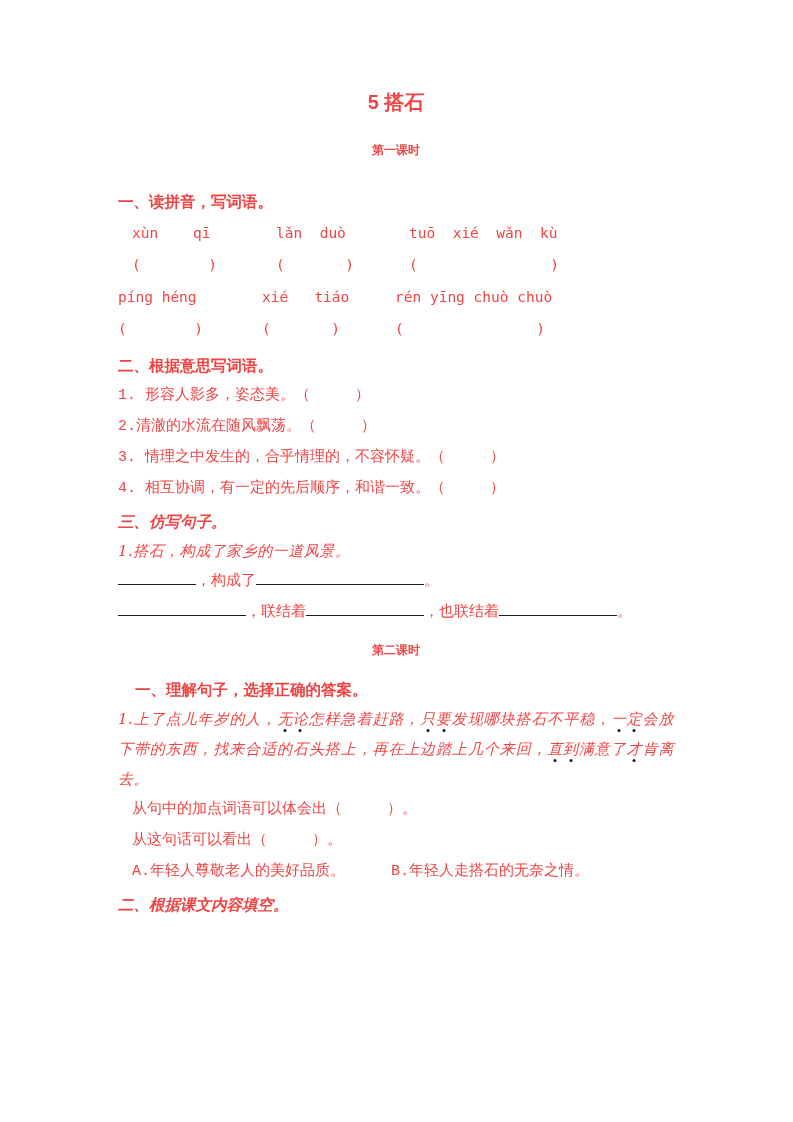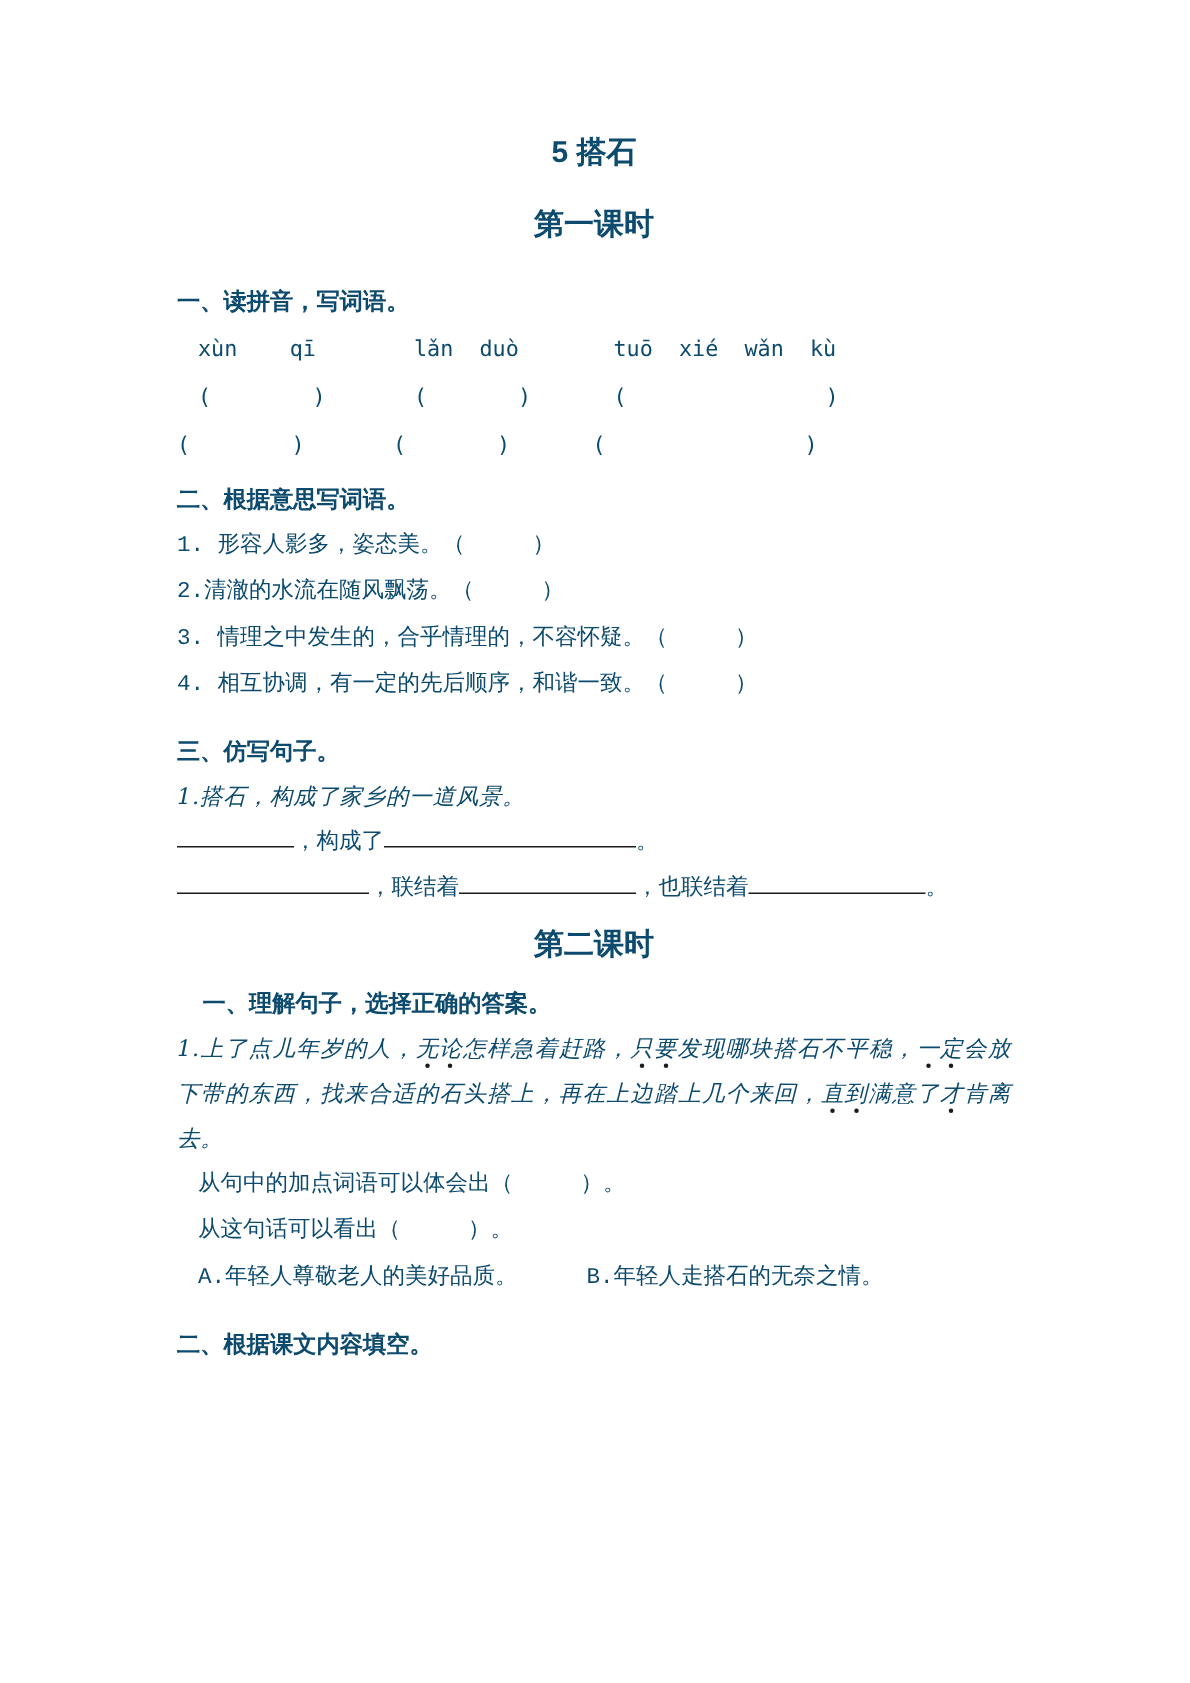--- a/index.html
+++ b/index.html
@@ -1,52 +1,52 @@
 <!DOCTYPE html>
 <html><head>
 <meta charset="utf-8">
 <style>
   * { margin:0; padding:0; box-sizing:border-box; }
   html,body { background:#ffffff; }
   .page {
     position:relative;
     width:793px; height:1122px;
     background:#ffffff;
-    color:#0c4a6e;
+    color:#ef4444;
     overflow:hidden;
     font-family:"Liberation Serif","DejaVu Serif",serif;
     font-size:15px;
   }
   .content { padding:88px 119px 0 118px; }
 
   .doc-title {
     text-align:center;
     font-family:"Liberation Sans","DejaVu Sans",sans-serif;
     font-weight:bold;
     font-size:20px;
     line-height:28px;
   }
   .session-title {
     text-align:center;
     font-family:"Liberation Sans","DejaVu Sans",sans-serif;
     font-weight:bold;
-    font-size:20px;
+    font-size:12px;
     line-height:24px;
     margin-top:22px;
   }
   .sec-heading {
     font-family:"Liberation Sans","DejaVu Sans",sans-serif;
     font-weight:bold;
     font-size:15.5px;
     line-height:28px;
   }
   .mt26 { margin-top:26px; }
   .mt14 { margin-top:14px;margin-left:17px; }
   .mt8  { margin-top:8px; }
-  .mt4  { margin-top:16px; }
+  .mt4  { margin-top:4px;font-style:italic; }
 
   .line { line-height:31px; }
   .song { font-family:Liberation Mono, monospace; }
   .kai  {
     font-family:"DejaVu Serif","Liberation Serif",serif;
     font-style:italic;
     letter-spacing:0.5px;
     text-align:justify;
     line-height:30px;
   }
@@ -112,20 +112,25 @@
       <span class="py-c2">lǎn  duò</span>
       <span class="py-c3">tuō  xié  wǎn  kù</span>
     </div>
     <div class="py-row shift">
       <span class="py-c1 paren-cell"><span>(</span><span>)</span></span>
       <span class="py-c2 paren-cell"><span>(</span><span>)</span></span>
       <span class="py-c3 paren-cell"><span>(</span><span>)</span></span>
     </div>
 
     <div class="py-row">
+      <span class="py-c1">píng héng</span>
+      <span class="py-c2">xié   tiáo</span>
+      <span class="py-c3">rén yīng chuò chuò</span>
+    </div>
+    <div class="py-row">
       <span class="py-c1 paren-cell"><span>(</span><span>)</span></span>
       <span class="py-c2 paren-cell"><span>(</span><span>)</span></span>
       <span class="py-c3 paren-cell"><span>(</span><span>)</span></span>
     </div>
 
     <div class="sec-heading mt8">二、根据意思写词语。</div>
     <div class="line song">1. 形容人影多，姿态美。（　　　）</div>
     <div class="line song">2.清澈的水流在随风飘荡。（　　　）</div>
     <div class="line song">3. 情理之中发生的，合乎情理的，不容怀疑。（　　　）</div>
     <div class="line song">4. 相互协调，有一定的先后顺序，和谐一致。（　　　）</div>

